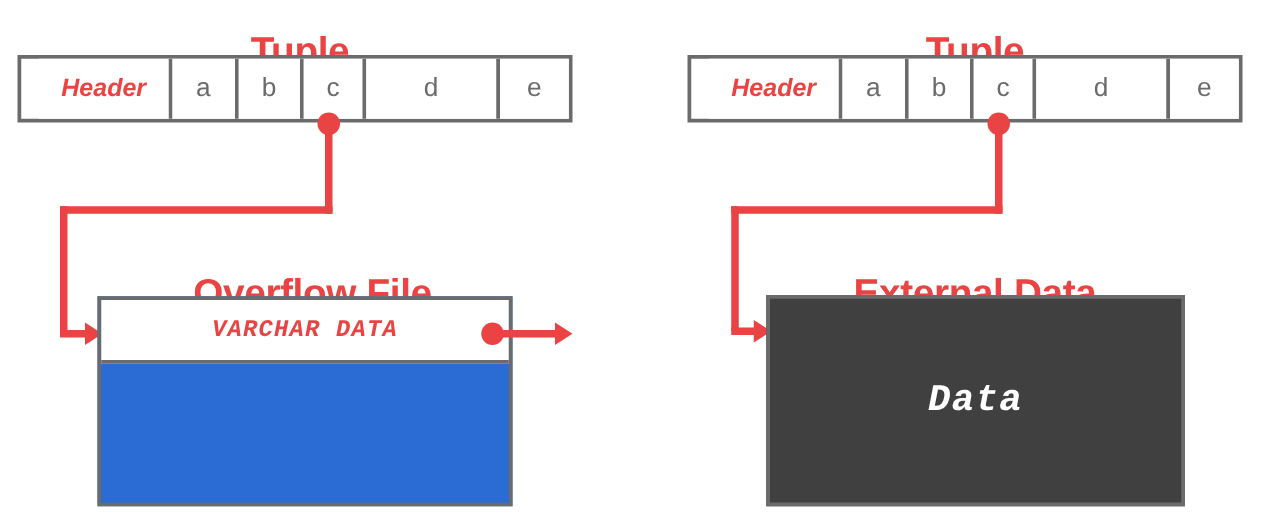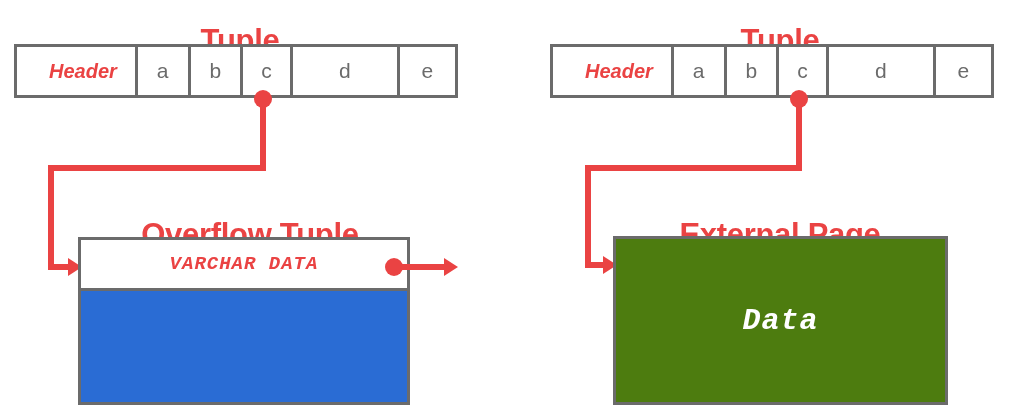--- a/index.html
+++ b/index.html
@@ -159,21 +159,21 @@
 
   
   #external-file {
     position: absolute;
     left: 613px;
     top: 236px;
     width: 335px;
     height: 169px;
     box-sizing: border-box;
     border: 3px solid #6b6b6b;
-    background: #4d7c0f;
+    background: #404040;
     display: flex;
     align-items: center;
     justify-content: center;
   }
   #external-file-label {
     color: #ffffff;
     font-family: "Liberation Mono", monospace;
     font-style: italic;
     font-weight: bold;
     font-size: 30px;
@@ -196,21 +196,21 @@
     <div class="tuple-cell w-e">e</div>
   </div>
 
   <div class="red-dot" id="l-dot"></div>
   <div class="red-line" id="l-vert1"></div>
   <div class="red-line" id="l-horz1"></div>
   <div class="red-line" id="l-vert2"></div>
   <div class="red-line" id="l-horz2"></div>
   <div class="red-arrow right" id="l-arrow"></div>
 
-  <div class="title" id="overflow-title">Overflow Tuple</div>
+  <div class="title" id="overflow-title">Overflow File</div>
 
   <div id="overflow-page">
     <div id="overflow-slot">
       <span id="overflow-slot-label">VARCHAR DATA</span>
     </div>
     <div id="overflow-fill"></div>
   </div>
 
   <div class="red-dot" id="l-exit-dot"></div>
   <div class="red-line" id="l-exit-line"></div>
@@ -227,19 +227,19 @@
     <div class="tuple-cell w-e">e</div>
   </div>
 
   <div class="red-dot" id="r-dot"></div>
   <div class="red-line" id="r-vert1"></div>
   <div class="red-line" id="r-horz1"></div>
   <div class="red-line" id="r-vert2"></div>
   <div class="red-line" id="r-horz2"></div>
   <div class="red-arrow right" id="r-arrow"></div>
 
-  <div class="title" id="external-title">External Page</div>
+  <div class="title" id="external-title">External Data</div>
 
   <div id="external-file">
     <span id="external-file-label">Data</span>
   </div>
 
 </div>
 
 </body></html>

